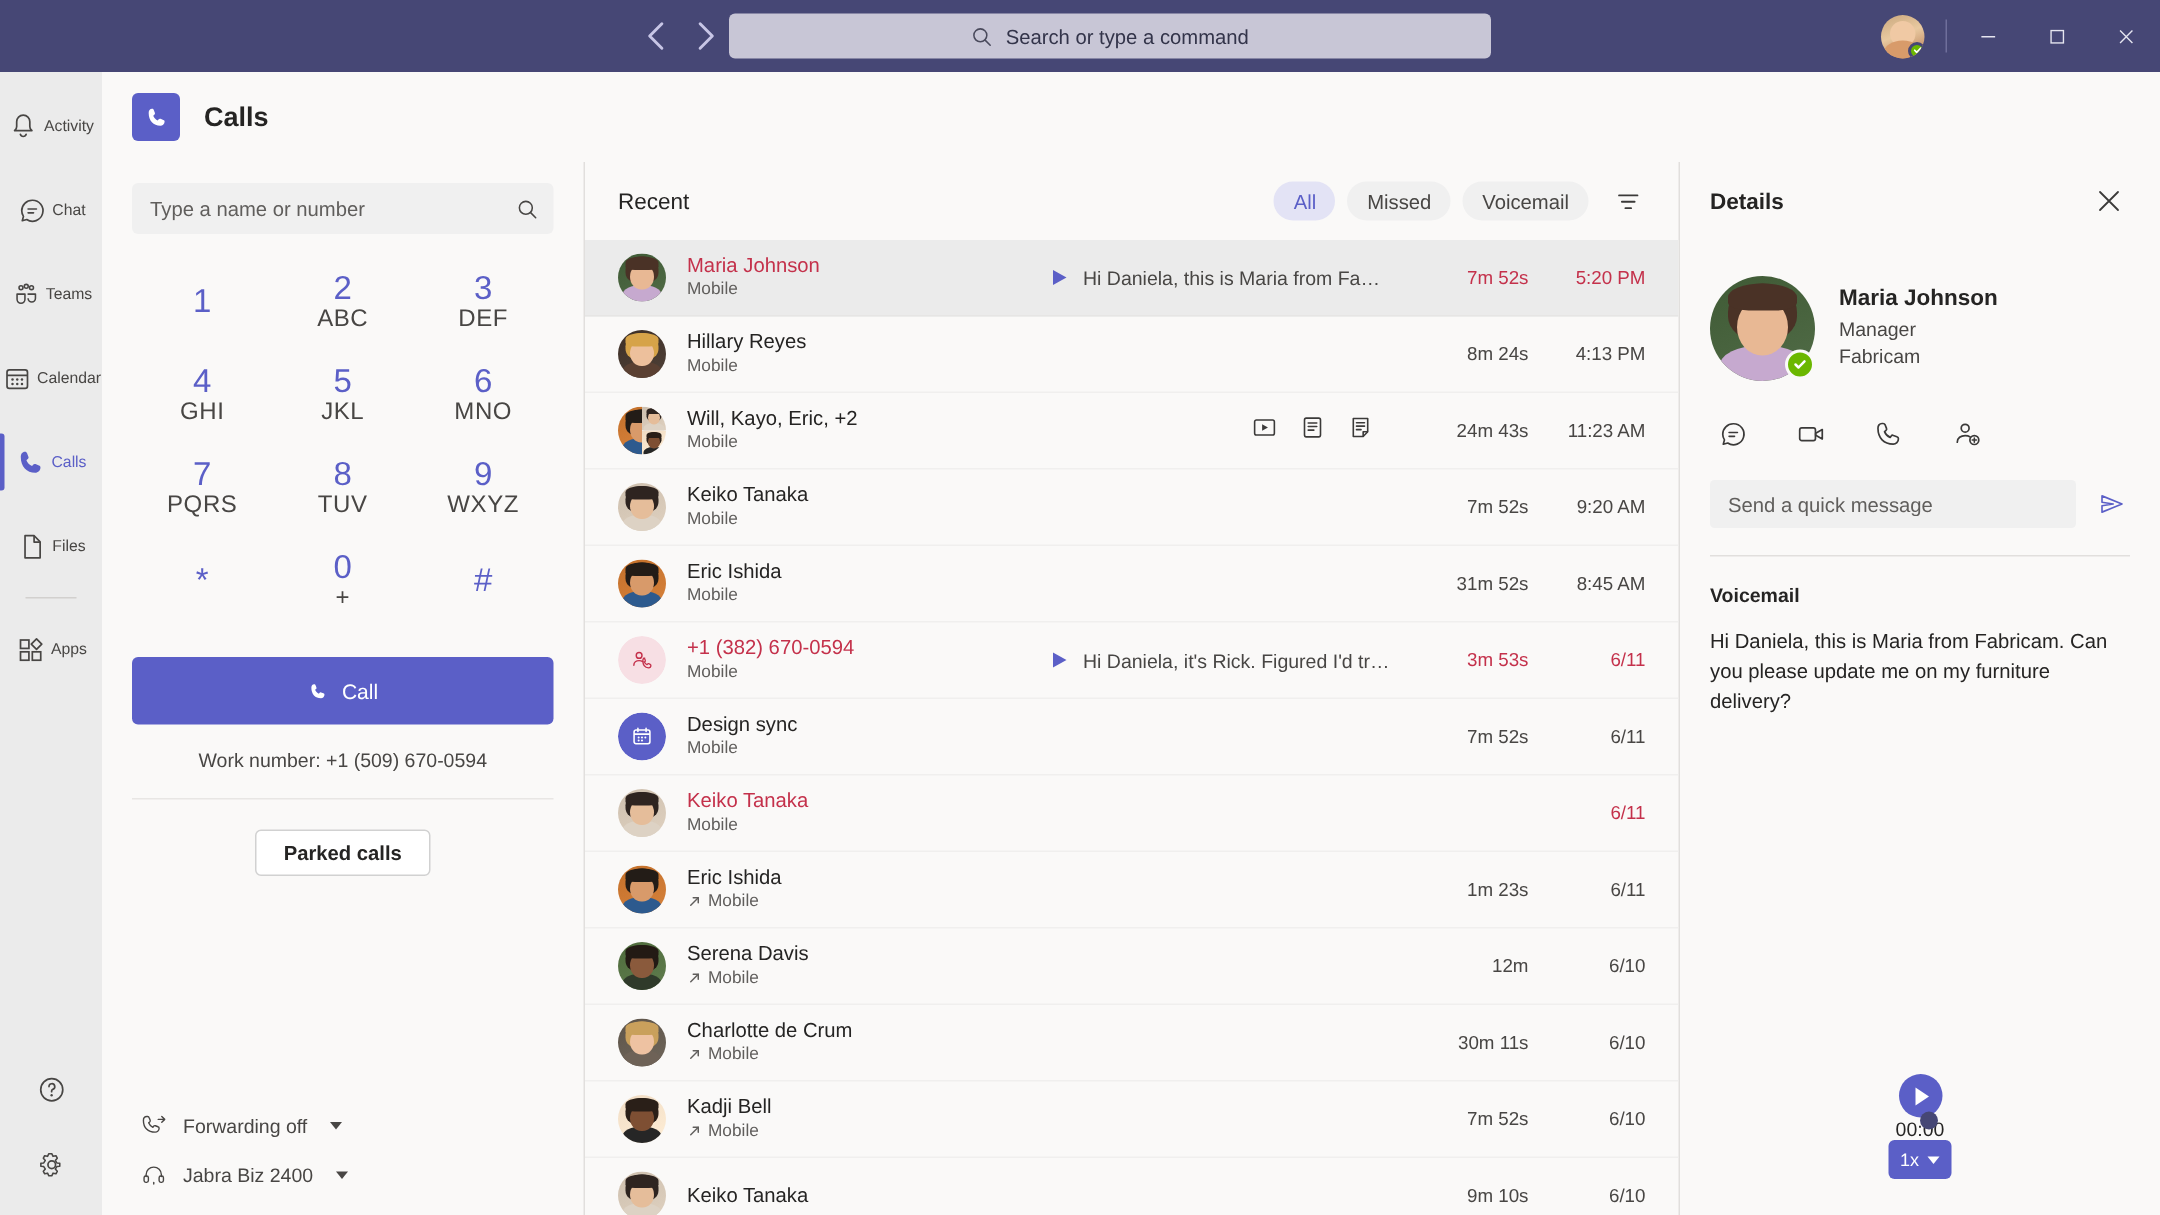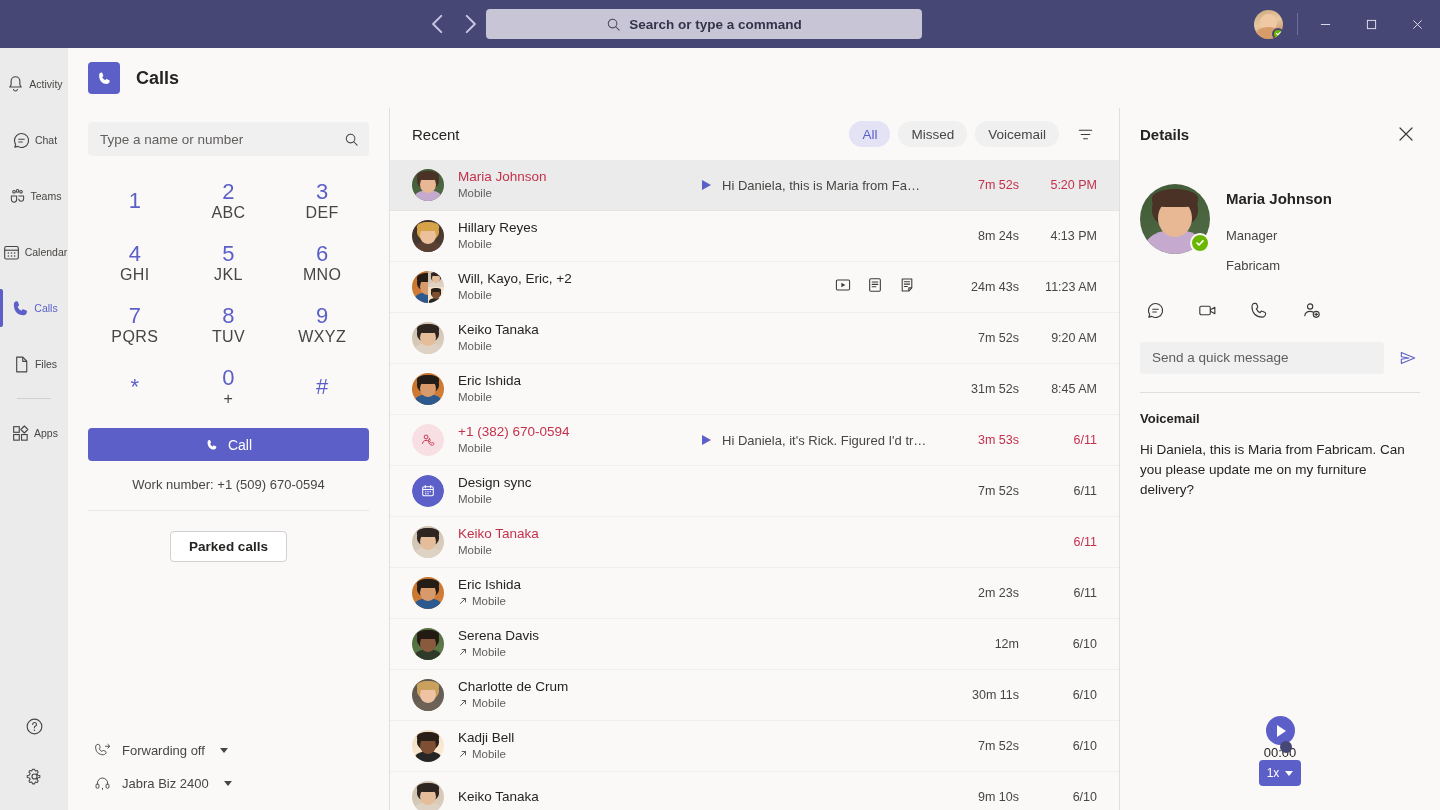--- a/index.html
+++ b/index.html
@@ -14,23 +14,23 @@
   .titlebar {
     height: 48px; background: #464775; display: flex; align-items: center;
     flex: 0 0 48px; position: relative; color: #fff;
   }
   .nav-arrows { display: flex; gap: 6px; margin-left: 425px; }
   .nav-btn {
     width: 26px; height: 26px; display: flex; align-items: center; justify-content: center;
     color: #c8c6e6; font-size: 15px; border-radius: 3px; cursor: pointer;
   }
   .searchbar {
-    position: absolute; left: 486px; width: 436px; height: 30px;
+    position: absolute; left: 486px; width: 508px; height: 30px;
     background: #c8c6d6; border-radius: 4px; display: flex; align-items: center;
-    justify-content: center; gap: 8px; cursor: text; font-weight: bold;
+    justify-content: center; gap: 8px; cursor: text;
   }
   .searchbar .sicon { width: 15px; height: 15px; color: #4a4a5c; display: block; }
   .search-placeholder { font-size: 13.5px; color: #33344a; }
   .tb-right { margin-left: auto; display: flex; align-items: center; height: 100%; }
   .avatar-top {
     width: 29px; height: 29px; border-radius: 50%; position: relative; margin-right: 14px;
     background: linear-gradient(160deg,#caa77d 0%,#e8c9a0 45%,#b5764f 100%);
     overflow: hidden;
   }
   .avatar-top::before {
@@ -130,21 +130,21 @@
     margin-top: 16px;
   }
   .key {
     height: 58px; display: flex; flex-direction: column; align-items: center;
     justify-content: center; cursor: pointer; border-radius: 4px; gap: 1px;
   }
   .key .digit { font-size: 22px; color: #5b5fc7; line-height: 1.05; font-weight: 400; }
   .key .letters { font-size: 16px; color: #484644; letter-spacing: .4px; }
 
   .call-btn {
-    margin-top: 12px; height: 33px; background: #5b5fc7; border-radius: 4px;
+    margin-top: 22px; height: 45px; background: #5b5fc7; border-radius: 4px;
     color: #fff; display: flex; align-items: center; justify-content: center;
     gap: 9px; font-size: 14px; cursor: pointer; border: none; font-family: inherit;
   }
   .call-btn svg { width: 14px; height: 14px; }
   .work-number {
     margin-top: 16px; text-align: center; font-size: 13px; color: #484644;
   }
   .dial-sep { margin-top: 18px; height: 1px; background: #e8e6e4; }
   .parked-wrap { display: flex; justify-content: center; margin-top: 20px; }
   .parked-btn {
@@ -244,21 +244,21 @@
   .contact-block { display: flex; gap: 16px; margin-top: 24px; align-items: flex-start; }
   .contact-avatar { width: 70px; height: 70px; border-radius: 50%; position: relative; flex: 0 0 70px; overflow: visible; }
   .contact-avatar .img { width: 70px; height: 70px; border-radius: 50%; overflow: hidden; position: relative; }
   .presence-lg {
     position: absolute; right: 0px; bottom: 1px; width: 20px; height: 20px;
     border-radius: 50%; background: #6bb700; border: 2.5px solid #faf9f8;
     display: flex; align-items: center; justify-content: center; z-index: 4;
   }
   .presence-lg svg { width: 10px; height: 10px; color: #fff; }
   .contact-name { font-size: 15px; font-weight: 700; color: #252423; margin-top: 6px; }
-  .contact-meta { font-size: 13px; color: #484644; margin-top: 20px; line-height: 1.42; }
+  .contact-meta { font-size: 13px; color: #484644; margin-top: 4px; line-height: 1.42; }
 
   .action-icons { display: flex; gap: 26px; margin-top: 22px; padding-left: 2px; }
   .act-btn {
     width: 26px; height: 26px; display: flex; align-items: center; justify-content: center;
     cursor: pointer; color: #3b3a39; border-radius: 4px;
   }
   .act-btn svg { width: 21px; height: 21px; }
 
   .quick-msg { display: flex; align-items: center; gap: 12px; margin-top: 18px; }
   .quick-input {
@@ -793,21 +793,21 @@
                   <div class="row-name">Eric Ishida</div>
                   <div class="row-sub">
                     <svg viewBox="0 0 12 12" fill="none">
                       <path d="M3 9 L9 3" stroke="currentColor" stroke-width="1.2" stroke-linecap="round"></path>
                       <path d="M5 3h4v4" stroke="currentColor" stroke-width="1.2" stroke-linecap="round" stroke-linejoin="round"></path>
                     </svg>
                     <span>Mobile</span>
                   </div>
                 </div>
                 <div class="row-mid"></div>
-                <div class="row-dur">2m 23s</div>
+                <div class="row-dur">1m 23s</div>
                 <div class="row-time">6/11</div>
               </div>
               <div class="call-row">
                 <div class="row-avatar">
                   <div class="ph">
                     <div class="bgc" style="background:linear-gradient(155deg,#4e6b3c 0%,#607d4e 100%)"></div>
                     <div class="hair" style="left:5.44px;top:2.24px;width:21.12px;height:17.6px;border-radius:50% 50% 42% 42%;background:#231a14"></div>
                     <div class="body" style="left:2.56px;top:21.12px;width:26.88px;height:13.44px;background:#2f3a2a"></div>
                     <div class="face" style="left:8.16px;top:6.72px;width:15.68px;height:17.6px;background:#8a5a3c"></div>
                     <div class="hair" style="left:5.44px;top:2.24px;width:21.12px;height:8.32px;border-radius:50% 50% 30% 30%;background:#231a14"></div>
@@ -918,21 +918,21 @@
                 </div>
               <div class="presence-lg">
                 <svg viewBox="0 0 12 12" fill="none">
                     <path d="M2.4 6 L4.8 8.4 L9.6 3.5" stroke="currentColor" stroke-width="2" stroke-linecap="round" stroke-linejoin="round"></path>
                   </svg>
               </div>
             </div>
             <div>
               <div class="contact-name">Maria Johnson</div>
               <div class="contact-meta">Manager</div>
-              <div class="contact-meta" style="margin-top:12px">Fabricam</div>
+              <div class="contact-meta" style="margin-top:0">Fabricam</div>
             </div>
           </div>
 
           <div class="action-icons">
             <div class="act-btn">
               <svg viewBox="0 0 24 24" fill="none">
                 <path d="M12 4a8 8 0 0 0-8 8c0 1.6.5 3.1 1.3 4.3L4.4 19.6l3.4-.9A8 8 0 1 0 12 4z" stroke="currentColor" stroke-width="1.3" stroke-linejoin="round"></path>
                 <path d="M8.8 10.6h6.4M8.8 13.6h4.2" stroke="currentColor" stroke-width="1.2" stroke-linecap="round"></path>
               </svg>
             </div>

